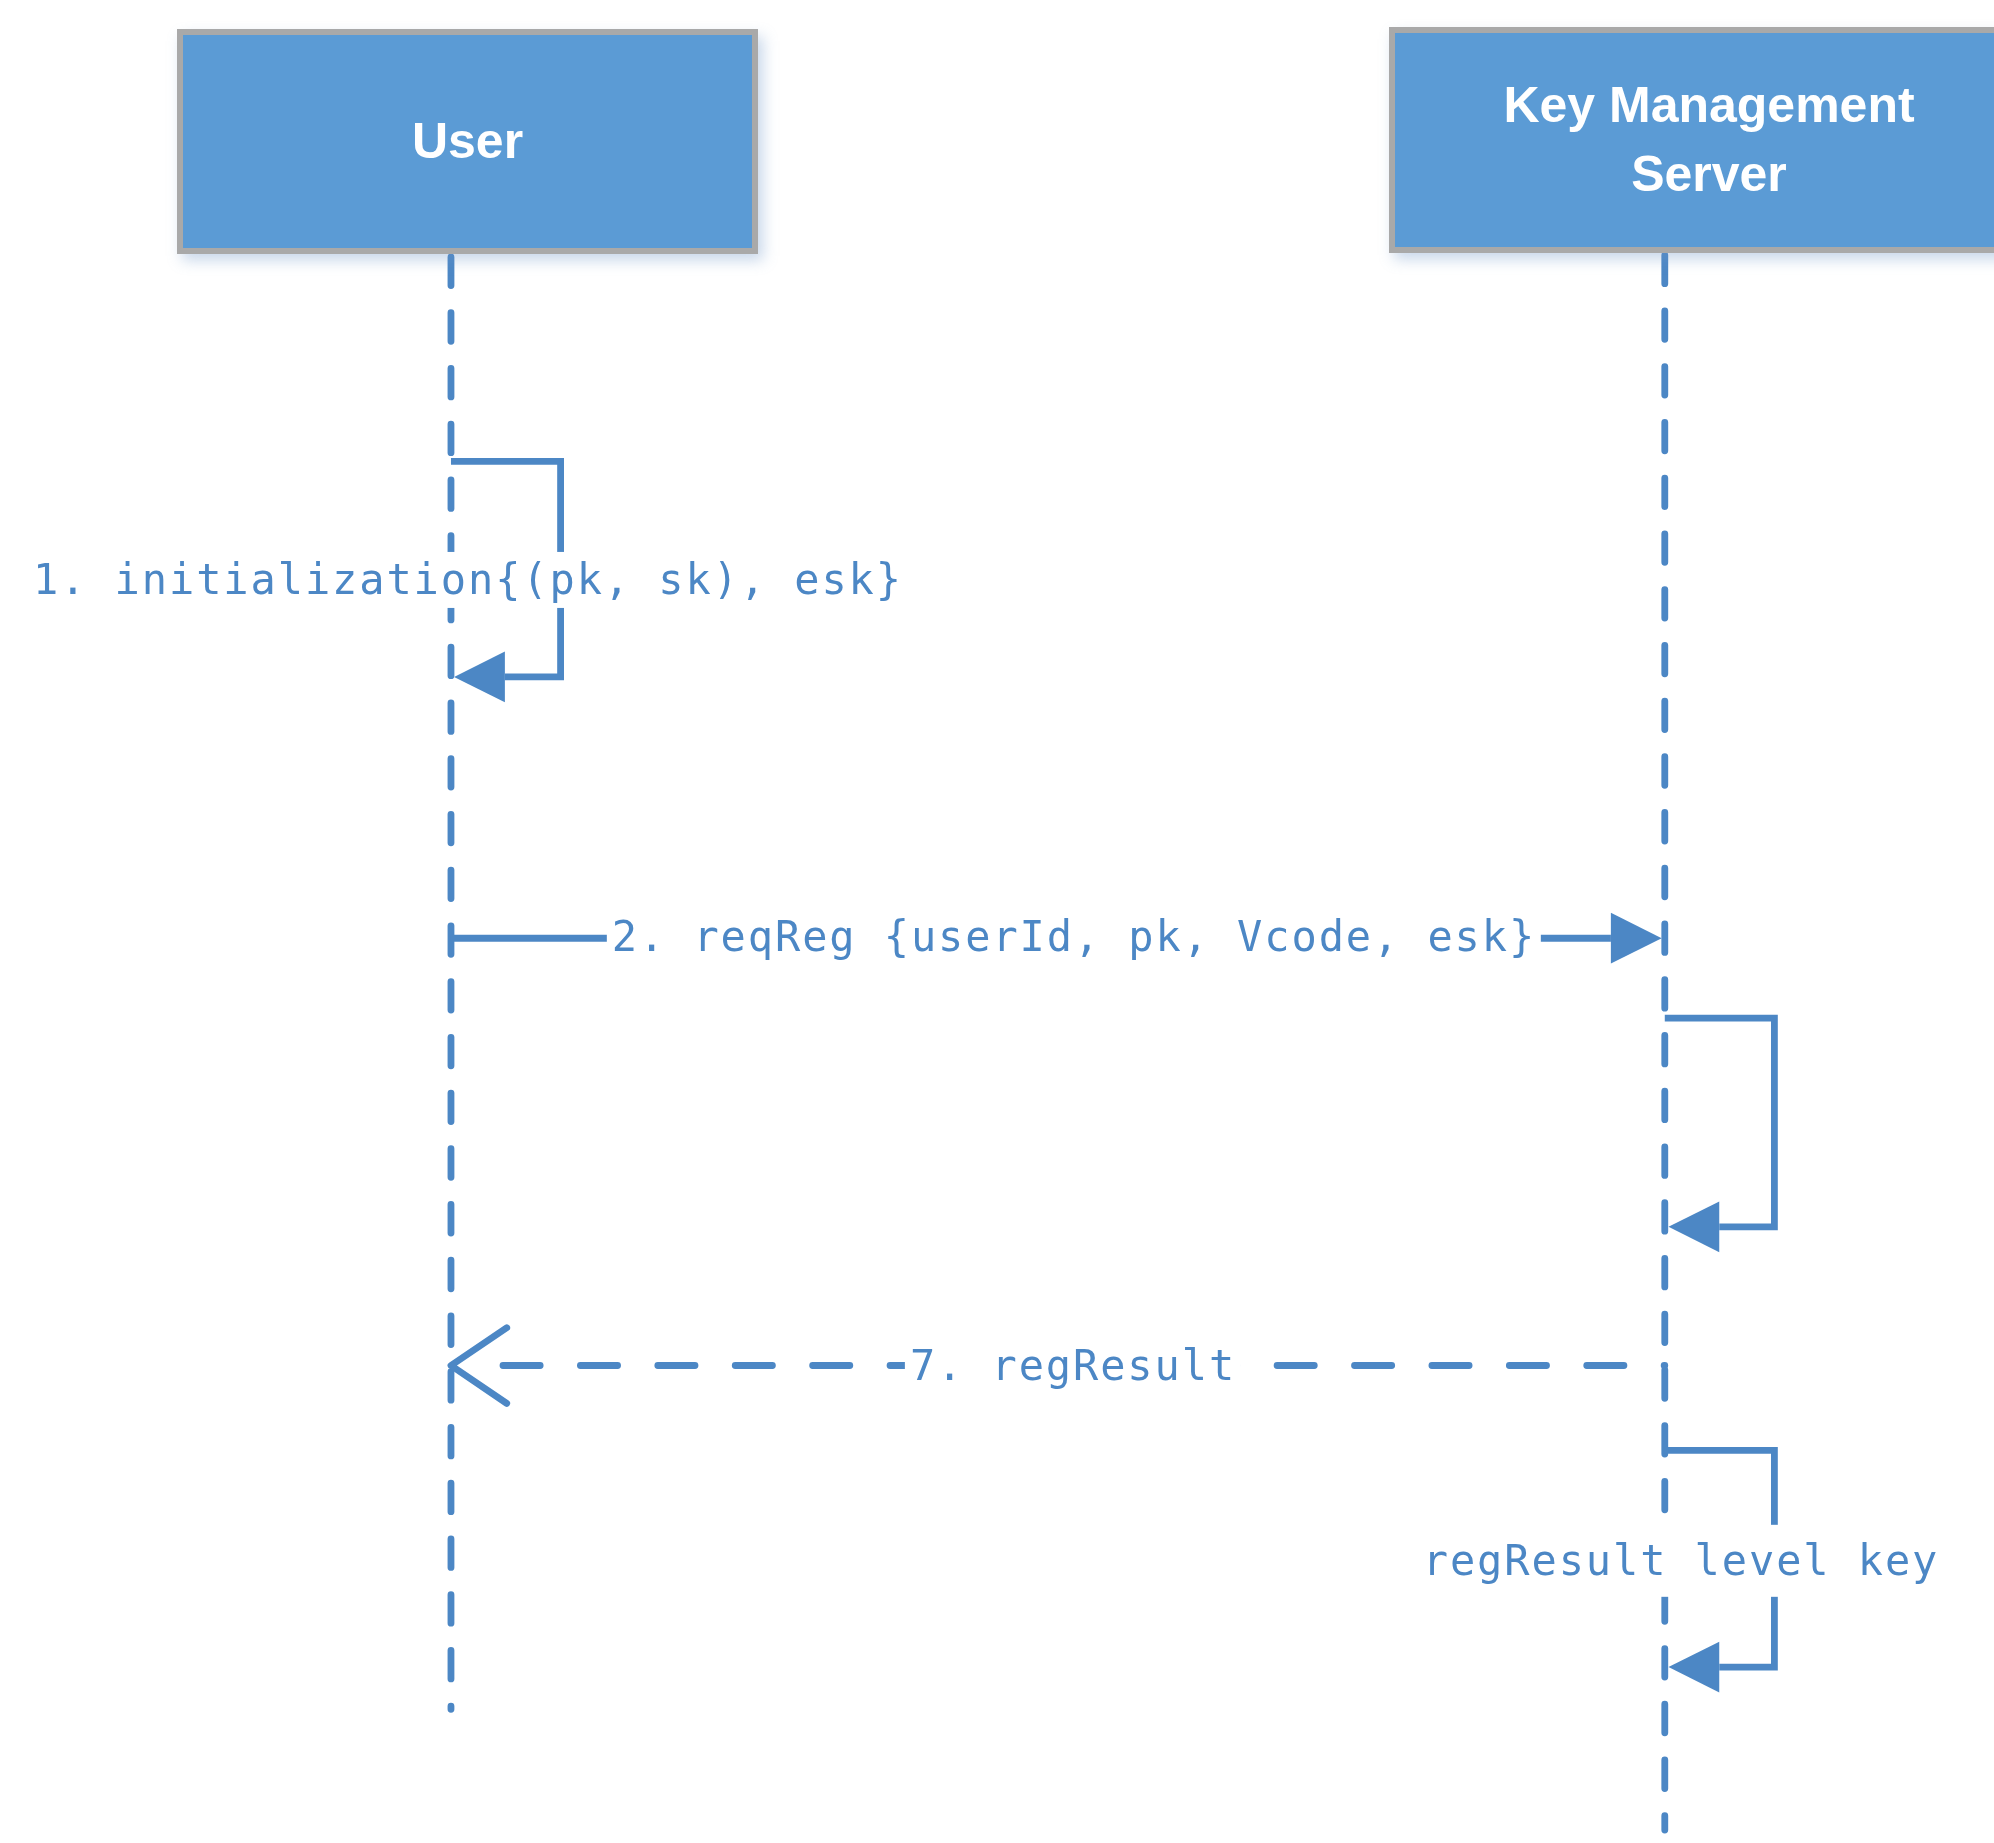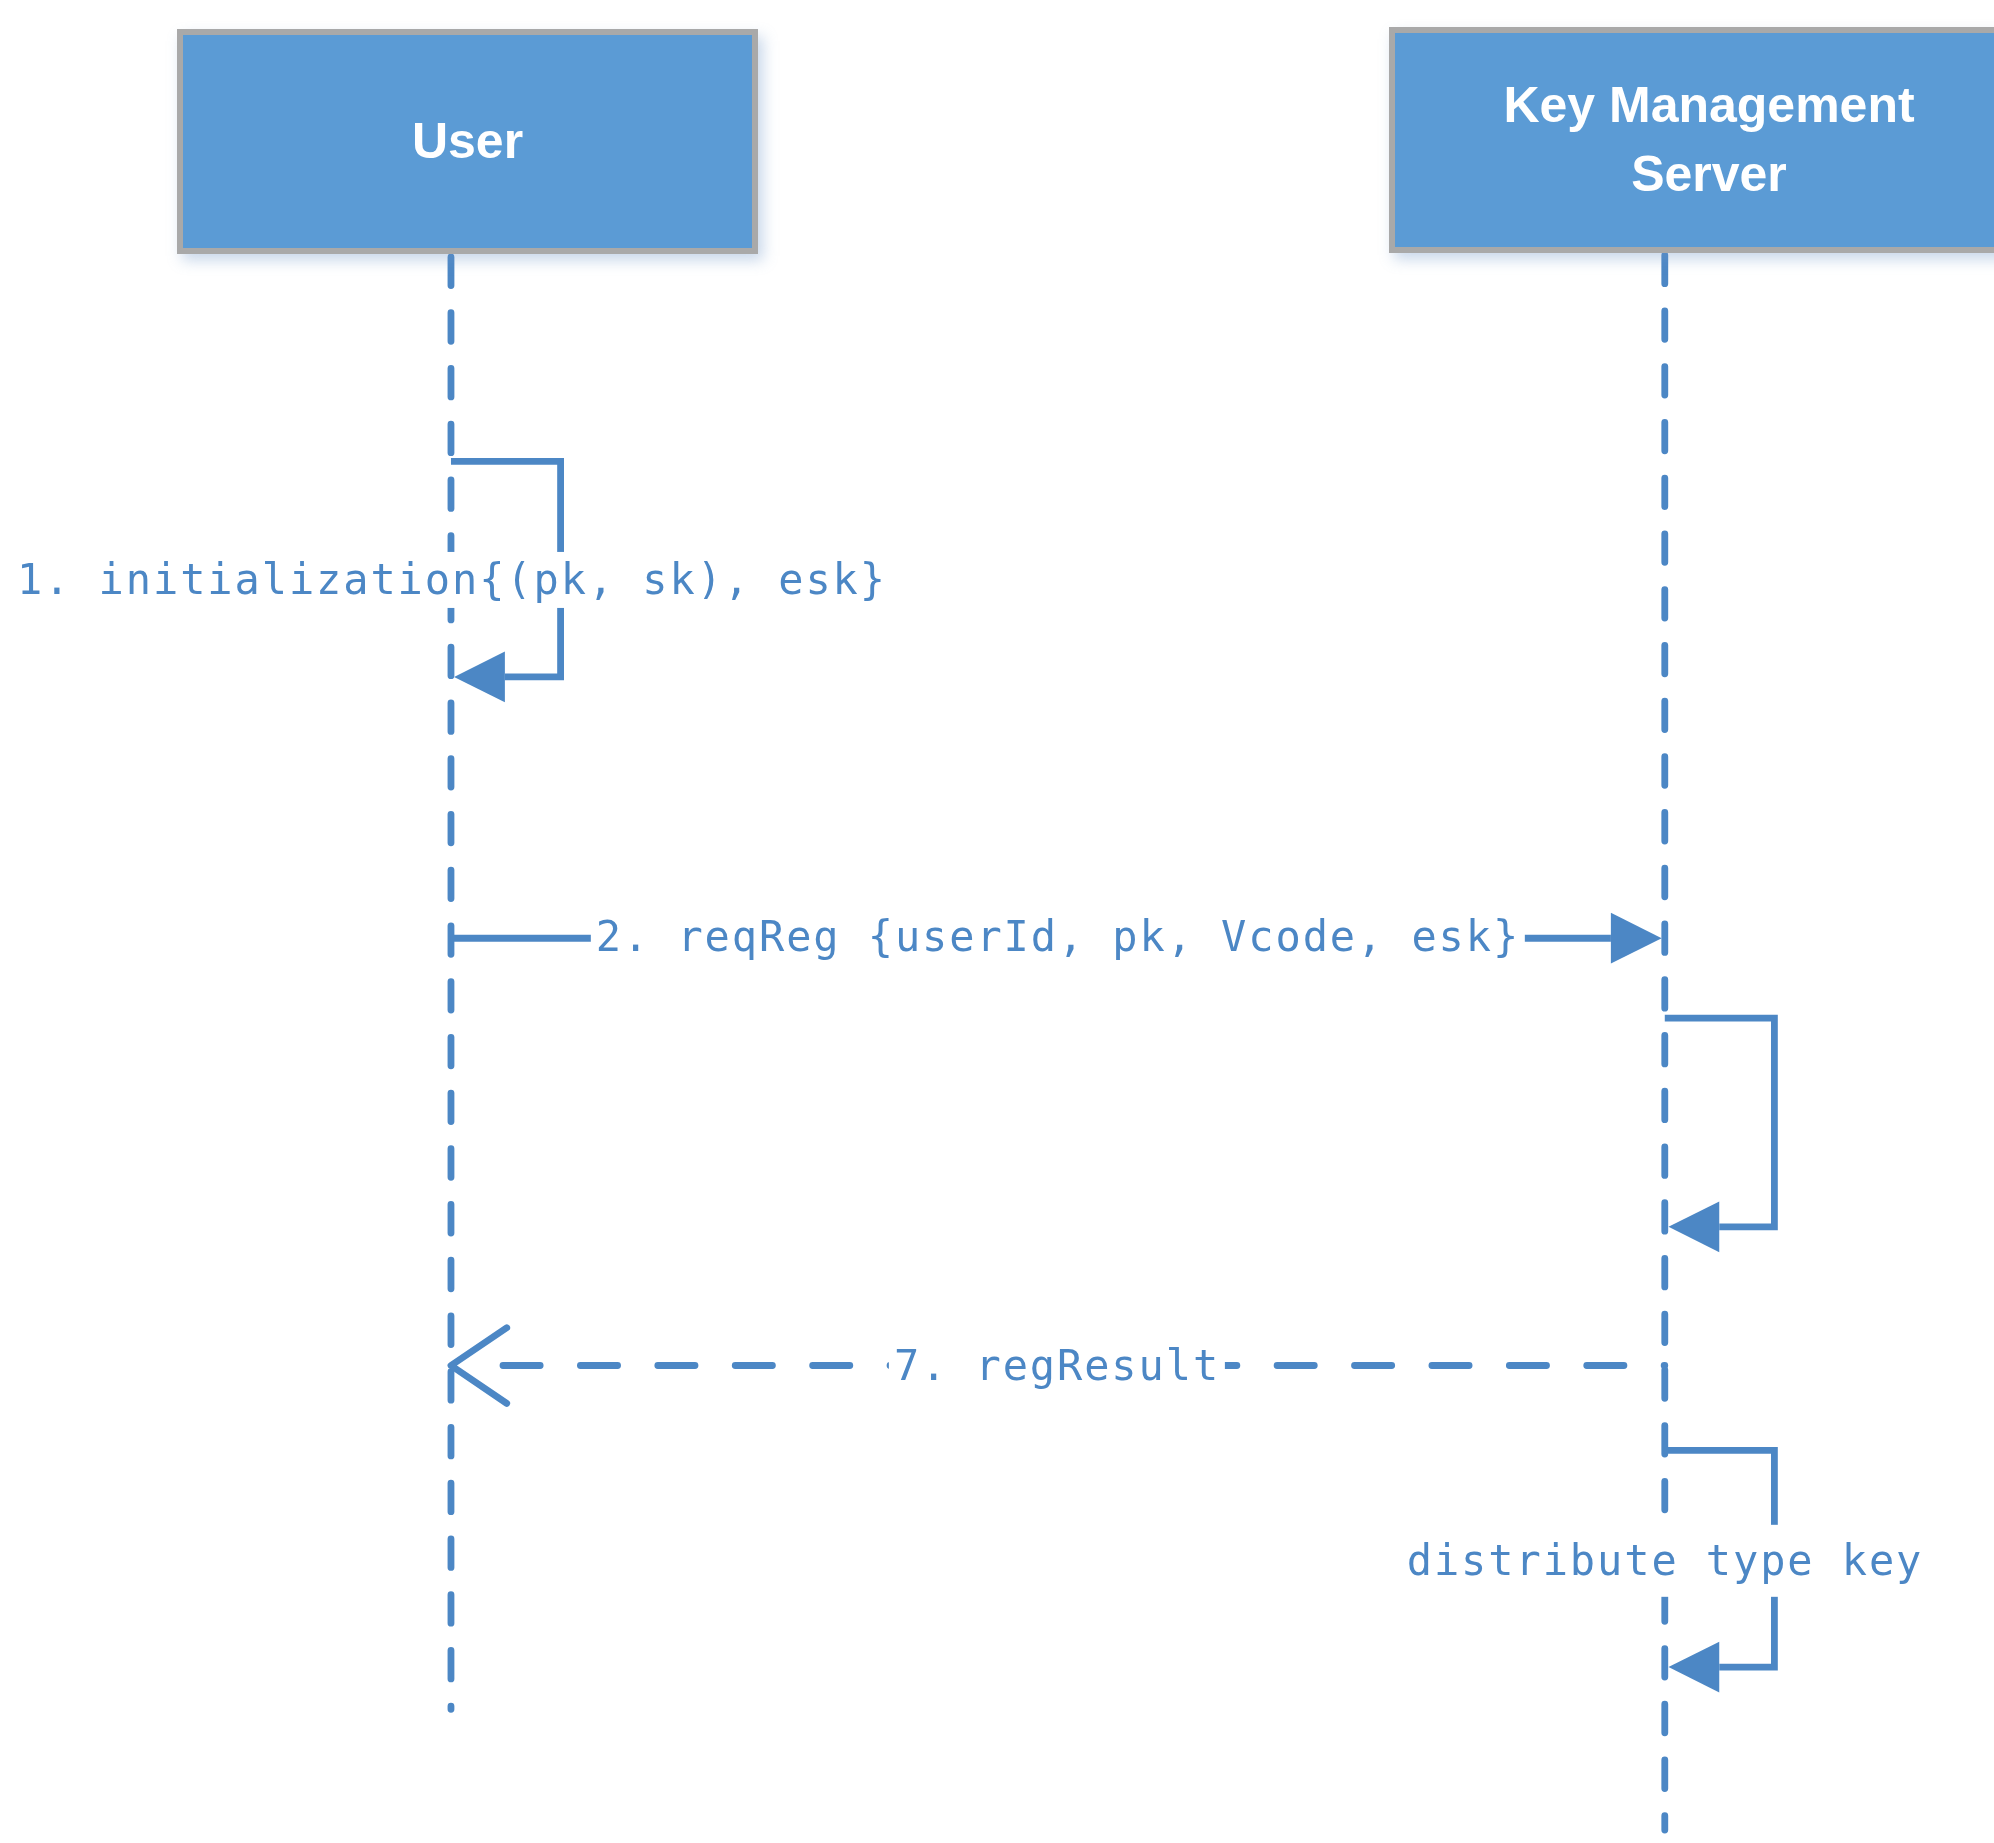--- a/index.html
+++ b/index.html
@@ -55,20 +55,21 @@
     transform: translate(-50%, -50%);
     white-space: nowrap;
     background: #ffffff;
     color: #4c87c5;
     font-family: "DejaVu Sans Mono", monospace;
     font-size: 42px;
     letter-spacing: 1.9px;
     line-height: 1.28;
     text-align: center;
     padding: 1.2px 5px;
+    margin-left: 16px;
   }
   .msg-label.two-line {
     line-height: 70px;
   }
   #msg1-label { left: 452px;  top: 580px; }
   #msg2-label { left: 1058px; top: 937px; }
   #msg3-label { left: 1665px; top: 1128px; }
   #msg4-label { left: 1057px; top: 1366px; }
   #msg5-label { left: 1665px; top: 1561px; }
 </style>
@@ -110,17 +111,17 @@
   </div>
 
   <div class="msg-label" id="msg1-label">1. initialization{(pk, sk), esk}</div>
 
   <div class="msg-label" id="msg2-label">2. reqReg {userId, pk, Vcode, esk}</div>
 
 
   <div class="msg-label" id="msg4-label">7. regResult</div>
 
   <div class="msg-label two-line" id="msg5-label">
-    <div>distribute type key</div>
+    <div>regResult level key</div>
   </div>
 
 </div>
 
 
 </body></html>

